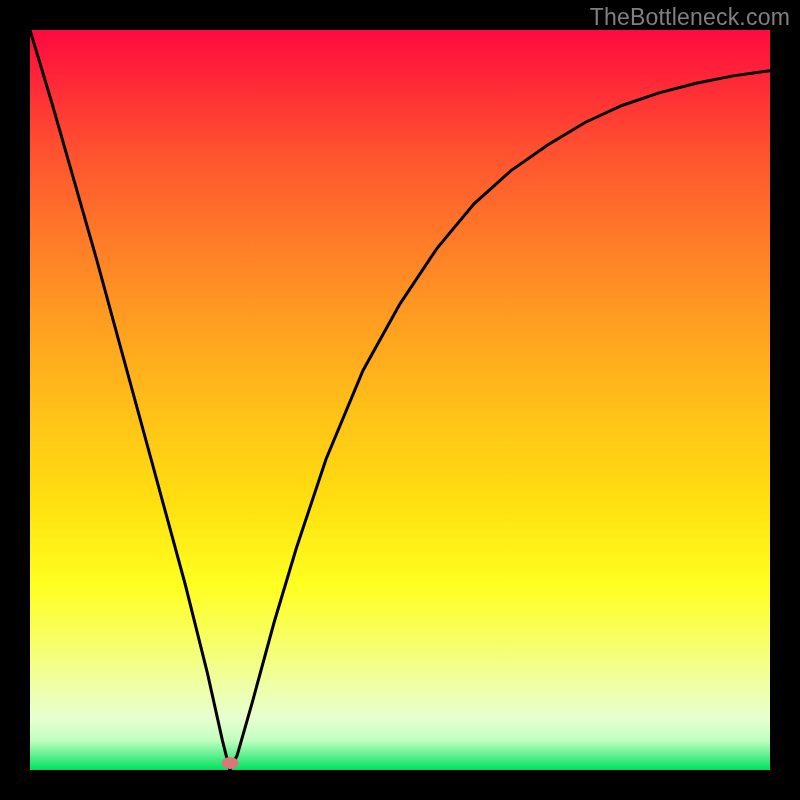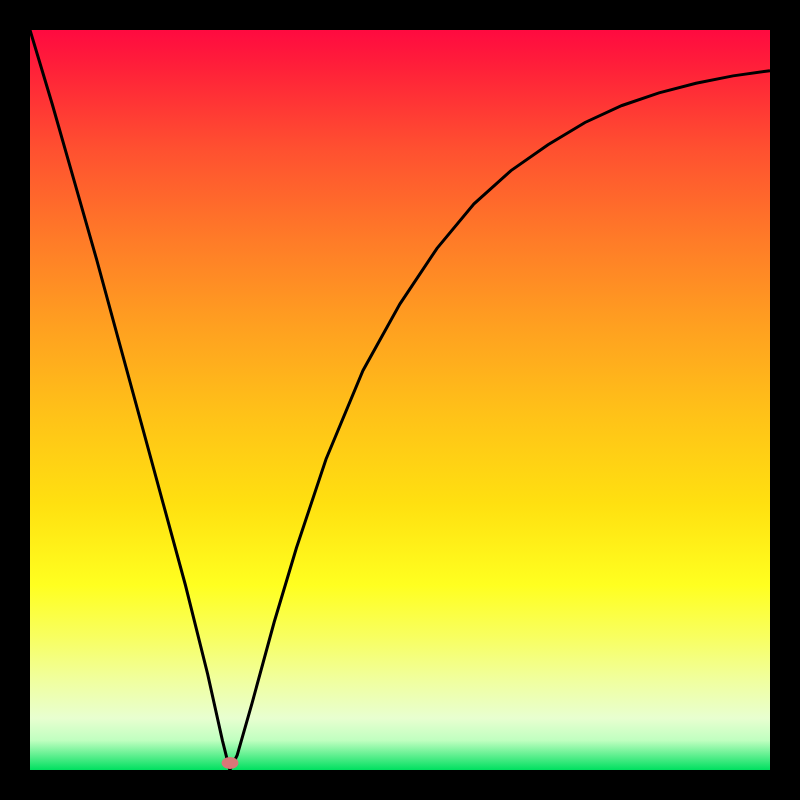--- a/index.html
+++ b/index.html
@@ -60,13 +60,14 @@
 </head>
 <body>
 
 <div class="frame">
   <div class="plot-area">
     <svg class="curve-svg" viewBox="0 0 740 740" preserveAspectRatio="none">
       <path id="curve-path" d="M0.00 0.00 L22.20 74.00 L44.40 151.70 L66.60 229.40 L88.80 310.80 L111.00 392.20 L133.20 473.60 L155.40 555.00 L177.60 643.80 L192.40 710.40 L199.80 740.00 L207.20 725.20 L222.00 673.40 L244.20 592.00 L266.40 518.00 L296.00 429.20 L333.00 340.40 L370.00 273.80 L407.00 218.30 L444.00 173.90 L481.00 140.60 L518.00 114.70 L555.00 92.50 L592.00 75.48 L629.00 62.90 L666.00 53.28 L703.00 45.88 L740.00 40.70" fill="none" stroke="#000000" stroke-width="3"></path>
     </svg>
     <div class="marker" id="min-marker" style="left: 27%; top: 99%; background: rgb(216, 120, 120);"></div>
   </div>
+  <div class="watermark">TheBottleneck.com</div>
 </div>
 
 </body></html>

